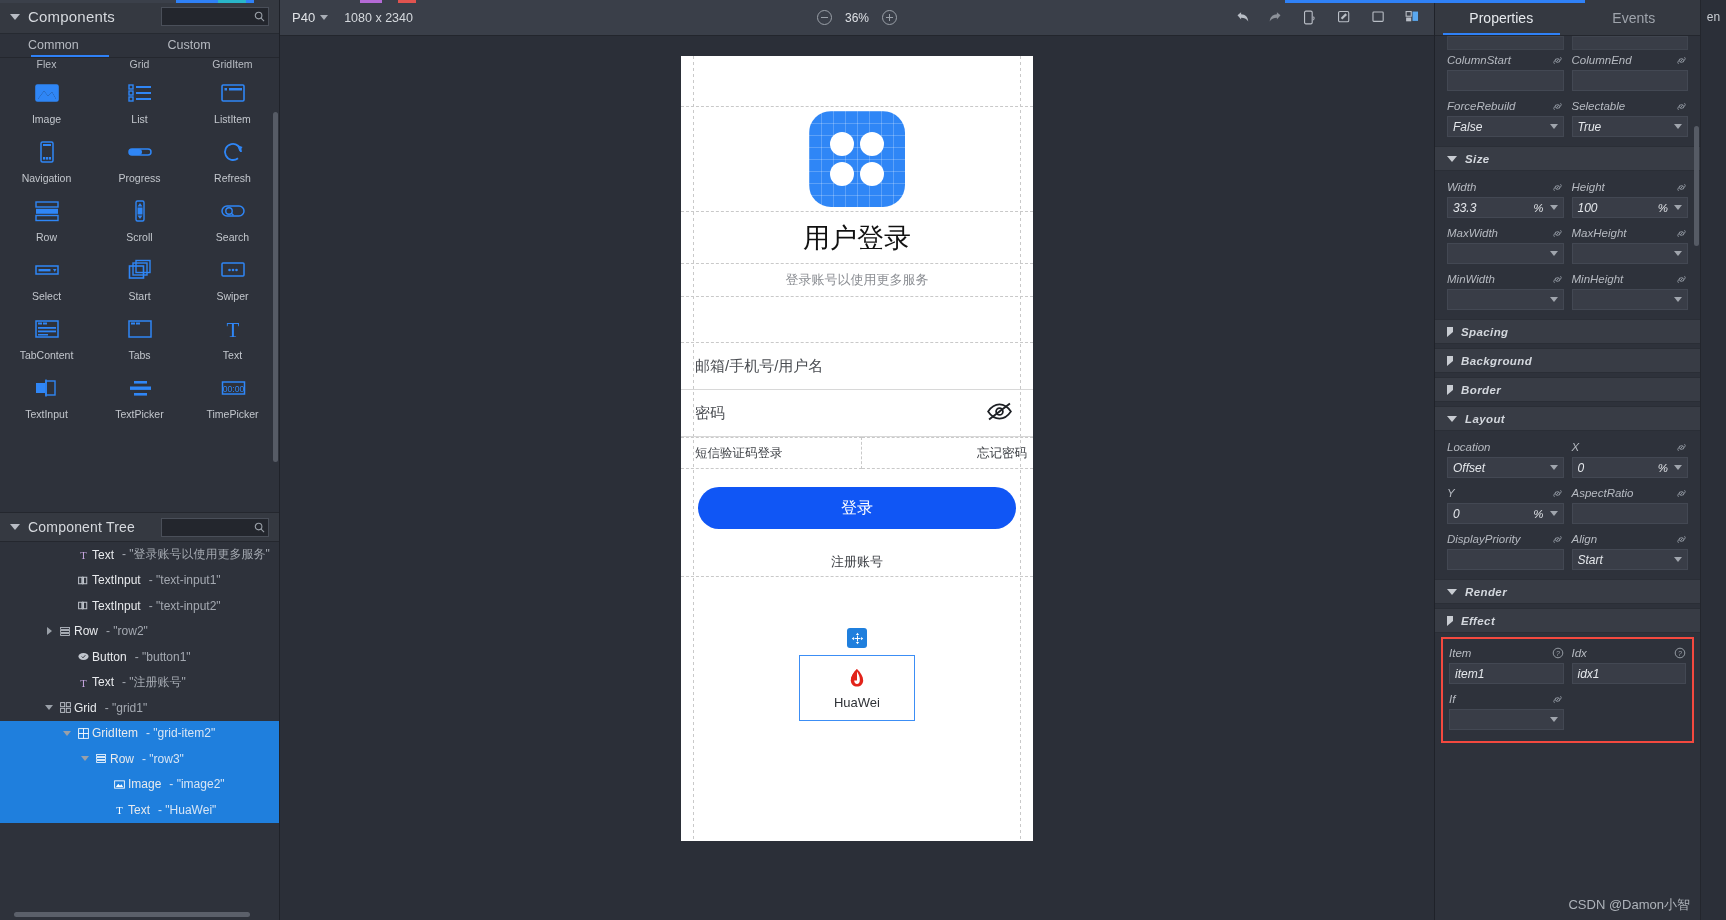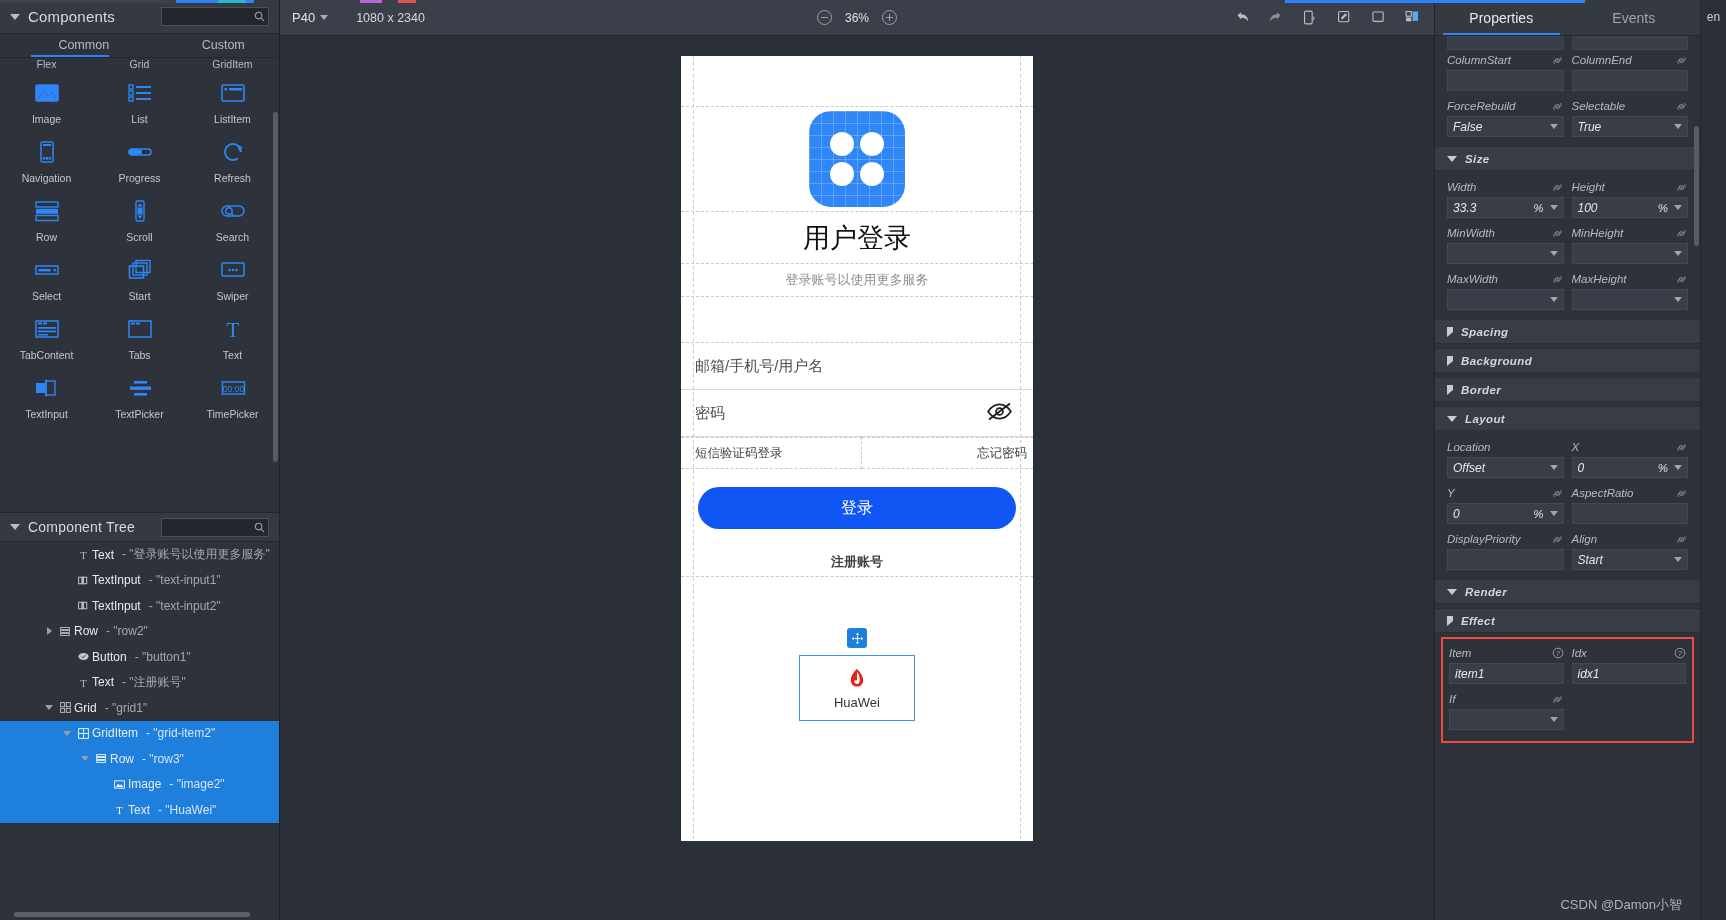--- a/index.html
+++ b/index.html
@@ -70,21 +70,21 @@
   .mag circle { fill: none; stroke: #9aa0a8; stroke-width: 1.2; }
   .mag line { stroke: #9aa0a8; stroke-width: 1.2; }
 
   .tabs-row {
     height: 24px;
     display: flex;
     background: #2e323b;
     border-bottom: 1px solid #24272e;
   }
   .tab-common, .tab-custom {
-    flex: 1; text-align: center;
+    flex: 1; text-align: left;
     color: #b6bac1; font-size: 12.5px;
     line-height: 22px;
     position: relative;
     cursor: default;
     padding-left: 28px;
   }
   .tab-common::after {
     content: ""; position: absolute;
     left: 22%; right: 22%; bottom: 0;
     height: 2px; background: #2f81f7;
@@ -184,21 +184,21 @@
     display: flex; flex-direction: column;
     background: #2b2f38;
     min-width: 0;
   }
   .center-toolbar {
     height: 36px;
     background: #3a3f49;
     border-bottom: 1px solid #23262d;
     display: flex; align-items: center;
     padding: 12px 12px;
-    gap: 12px;
+    gap: 0;
     position: relative;
   }
   .device-sel {
     display: flex; align-items: center; gap: 5px;
     color: #dfe2e6; font-size: 13px;
   }
   .chev {
     width: 0; height: 0;
     border-left: 4px solid transparent;
     border-right: 4px solid transparent;
@@ -302,21 +302,20 @@
   .ph-btn {
     width: 318px; height: 42px; border-radius: 21px;
     background: #1056f5; color: #fff; font-size: 16px;
     display: flex; align-items: center; justify-content: center;
     cursor: pointer;
   }
   .ph-register {
     height: 30px; display:flex; align-items:center; justify-content:center;
     font-size: 13px; color: #3c3f44;
     border-bottom: 1px dashed #c9c9c9;
-    font-weight: bold;
   }
   .ph-spacer { height: 78px; }
   .ph-grid-row {
     display: flex; justify-content: center; position: relative;
   }
   .grid-cell {
     width: 116px; height: 66px;
     border: 1px solid #3c8ef5;
     display: flex; flex-direction: column;
     align-items: center; justify-content: center;
@@ -417,21 +416,21 @@
   }
   .caret-bar {
     display:inline-block; width:1px; height:12px; background:#cfd3d8;
     margin-right: 1px;
   }
   .rp-scroll {
     position: absolute; right: 1px; top: 90px;
     width: 5px; height: 120px; background: #565b65; border-radius: 3px;
   }
   .watermark {
-    position: absolute; right: 18px; bottom: 6px;
+    position: absolute; right: 10px; bottom: 6px;
     color: #aeb3ba; font-size: 13px;
   }
   .far-right {
     width: 26px; flex: 0 0 26px; background: #2b2f38;
     border-left: 1px solid #23262d;
     color: #c8ccd2; font-size: 12px;
     padding-top: 10px; text-align: center;
   }
 
   
@@ -1065,65 +1064,65 @@
       <div class="prop-input">
                 <span>100</span>
                 <span class="unit">%</span>
                 <span class="dd-arrow"></span>
               </div>
     </div>
           </div>
           <div class="prop-pair">
             <div class="prop-col">
       <div class="prop-label-row">
-                <span class="prop-label">MinWidth</span>
+                <span class="prop-label">MaxWidth</span>
                 <svg class="link-icon" viewBox="0 0 16 13">
                   <path d="M6.5 8.5 L9.5 4.5" stroke="#8a9099" stroke-width="1.2"></path>
                   <path d="M4.3 10.6 a2.6 2.6 0 0 1 0-3.7 L6.3 5 a2.6 2.6 0 0 1 3.7 3.7" fill="none" stroke="#8a9099" stroke-width="1.2"></path>
                   <path d="M11.7 2.4 a2.6 2.6 0 0 1 0 3.7 L9.7 8 a2.6 2.6 0 0 1-3.7-3.7" fill="none" stroke="#8a9099" stroke-width="1.2"></path>
                 </svg>
               </div>
       <div class="prop-input">
                 <span></span>
                 <span class="dd-arrow" style="margin-left:auto"></span>
               </div>
     </div>
             <div class="prop-col">
       <div class="prop-label-row">
-                <span class="prop-label">MinHeight</span>
+                <span class="prop-label">MaxHeight</span>
                 <svg class="link-icon" viewBox="0 0 16 13">
                   <path d="M6.5 8.5 L9.5 4.5" stroke="#8a9099" stroke-width="1.2"></path>
                   <path d="M4.3 10.6 a2.6 2.6 0 0 1 0-3.7 L6.3 5 a2.6 2.6 0 0 1 3.7 3.7" fill="none" stroke="#8a9099" stroke-width="1.2"></path>
                   <path d="M11.7 2.4 a2.6 2.6 0 0 1 0 3.7 L9.7 8 a2.6 2.6 0 0 1-3.7-3.7" fill="none" stroke="#8a9099" stroke-width="1.2"></path>
                 </svg>
               </div>
       <div class="prop-input">
                 <span></span>
                 <span class="dd-arrow" style="margin-left:auto"></span>
               </div>
     </div>
           </div>
           <div class="prop-pair">
             <div class="prop-col">
       <div class="prop-label-row">
-                <span class="prop-label">MaxWidth</span>
+                <span class="prop-label">MinWidth</span>
                 <svg class="link-icon" viewBox="0 0 16 13">
                   <path d="M6.5 8.5 L9.5 4.5" stroke="#8a9099" stroke-width="1.2"></path>
                   <path d="M4.3 10.6 a2.6 2.6 0 0 1 0-3.7 L6.3 5 a2.6 2.6 0 0 1 3.7 3.7" fill="none" stroke="#8a9099" stroke-width="1.2"></path>
                   <path d="M11.7 2.4 a2.6 2.6 0 0 1 0 3.7 L9.7 8 a2.6 2.6 0 0 1-3.7-3.7" fill="none" stroke="#8a9099" stroke-width="1.2"></path>
                 </svg>
               </div>
       <div class="prop-input">
                 <span></span>
                 <span class="dd-arrow" style="margin-left:auto"></span>
               </div>
     </div>
             <div class="prop-col">
       <div class="prop-label-row">
-                <span class="prop-label">MaxHeight</span>
+                <span class="prop-label">MinHeight</span>
                 <svg class="link-icon" viewBox="0 0 16 13">
                   <path d="M6.5 8.5 L9.5 4.5" stroke="#8a9099" stroke-width="1.2"></path>
                   <path d="M4.3 10.6 a2.6 2.6 0 0 1 0-3.7 L6.3 5 a2.6 2.6 0 0 1 3.7 3.7" fill="none" stroke="#8a9099" stroke-width="1.2"></path>
                   <path d="M11.7 2.4 a2.6 2.6 0 0 1 0 3.7 L9.7 8 a2.6 2.6 0 0 1-3.7-3.7" fill="none" stroke="#8a9099" stroke-width="1.2"></path>
                 </svg>
               </div>
       <div class="prop-input">
                 <span></span>
                 <span class="dd-arrow" style="margin-left:auto"></span>
               </div>

